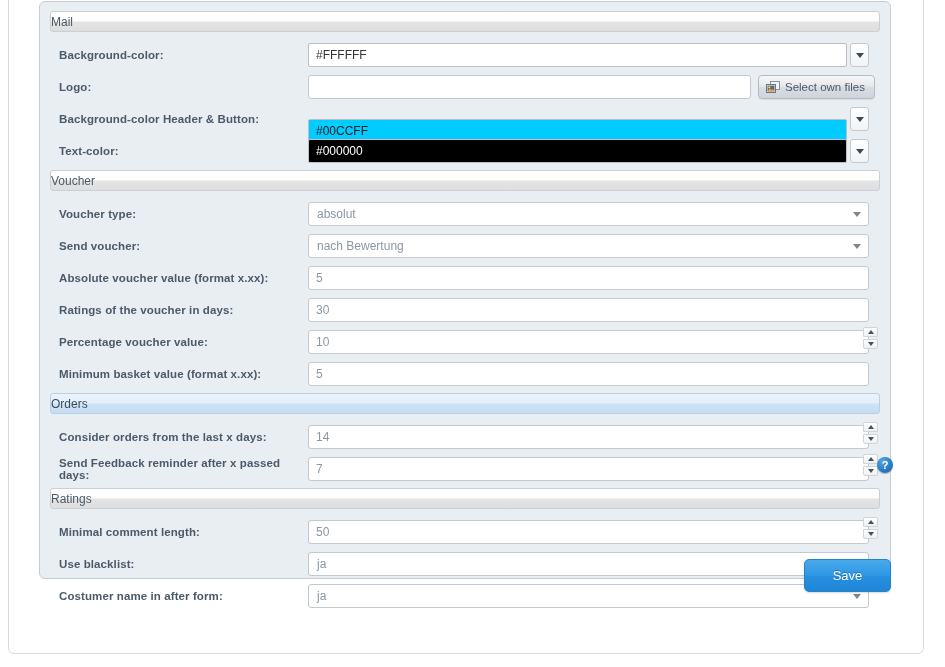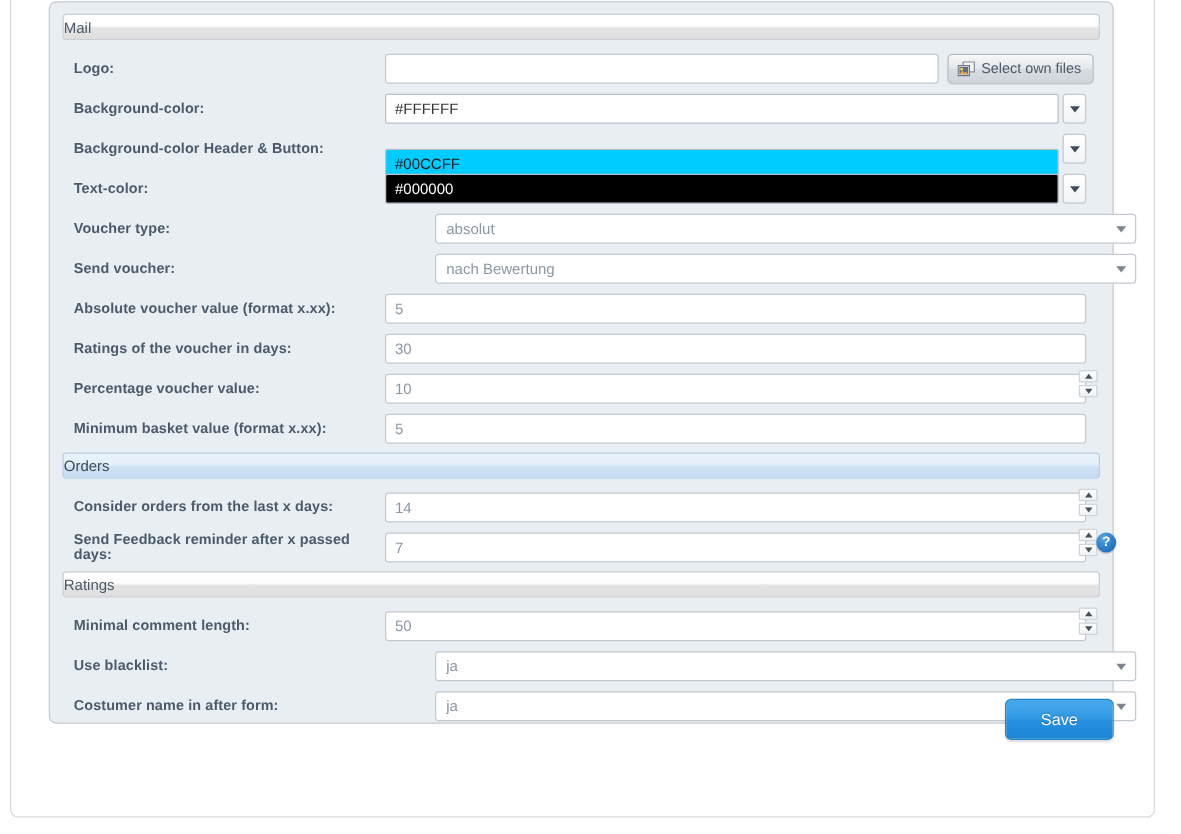--- a/index.html
+++ b/index.html
@@ -149,21 +149,20 @@
   
   .sel {
     position: relative;
     width: 561px;
     height: 24px;
     box-sizing: border-box;
     background: #ffffff;
     border: 1px solid #c3c9d0;
     border-radius: 3px;
     cursor: pointer;
-    margin-left: 40px;
   }
   .sel .sel-val {
     position: absolute;
     left: 8px; top: 0;
     line-height: 23px;
     font-size: 12px;
     color: #8b97a3;
   }
   .sel .sel-arrow {
     position: absolute;
@@ -279,49 +278,49 @@
 
 <div class="page-frame">
 
   <div class="settings-panel">
 
     <div class="section-bar">
       <span>Mail</span>
     </div>
 
     <div class="form-row">
+      <div class="row-label">Background-color:</div>
+      <div class="row-field">
+        <div class="colorwrap">
+          <input class="color-input" type="text" id="ci-bg" value="#FFFFFF" style="background: rgb(255, 255, 255); color: rgb(51, 51, 51);">
+          <div class="color-btn">
+            <span class="tri"></span>
+          </div>
+        </div>
+      </div>
+    </div>
+
+    <div class="form-row">
       <div class="row-label">Logo:</div>
       <div class="row-field">
         <input class="txt logo" type="text" value="" style="">
         <div class="files-btn">
           <svg width="14" height="13" viewBox="0 0 14 13">
             <rect x="4.5" y="0.5" width="9" height="8" fill="#f2f4f6" stroke="#8a939c" stroke-width="1"></rect>
             <rect x="0.5" y="3.5" width="9" height="8" fill="#fdfdfd" stroke="#6b7681" stroke-width="1"></rect>
             <rect x="1.5" y="4.5" width="7" height="6" fill="#5a6b7d"></rect>
             <circle cx="3.3" cy="6.3" r="1.1" fill="#ffd24a"></circle>
             <path d="M1.6 10.3 L3.9 7.4 L5.6 9.3 L6.9 8.1 L8.4 10.3 Z" fill="#f2a340"></path>
           </svg>
           <span>Select own files</span>
         </div>
       </div>
     </div>
 
     <div class="form-row">
-      <div class="row-label">Background-color:</div>
-      <div class="row-field">
-        <div class="colorwrap">
-          <input class="color-input" type="text" id="ci-bg" value="#FFFFFF" style="background: rgb(255, 255, 255); color: rgb(51, 51, 51);">
-          <div class="color-btn">
-            <span class="tri"></span>
-          </div>
-        </div>
-      </div>
-    </div>
-
-    <div class="form-row">
       <div class="row-label">Background-color Header &amp; Button:</div>
       <div class="row-field">
         <div class="colorwrap">
           <input class="color-input" type="text" id="ci-hdr" value="#00CCFF" style="background: rgb(0, 204, 255); color: rgb(26, 26, 26); margin-top: 24px;">
           <div class="color-btn">
             <span class="tri"></span>
           </div>
         </div>
       </div>
     </div>
@@ -331,20 +330,23 @@
       <div class="row-field">
         <div class="colorwrap">
           <input class="color-input" type="text" id="ci-txt" value="#000000" style="background: rgb(0, 0, 0); color: rgb(255, 255, 255);">
           <div class="color-btn">
             <span class="tri"></span>
           </div>
         </div>
       </div>
     </div>
 
+    <div class="section-bar">
+      <span>Voucher</span>
+    </div>
 
     <div class="form-row">
       <div class="row-label">Voucher type:</div>
       <div class="row-field">
         <div class="sel">
           <span class="sel-val">absolut</span>
           <span class="sel-arrow"></span>
         </div>
       </div>
     </div>

